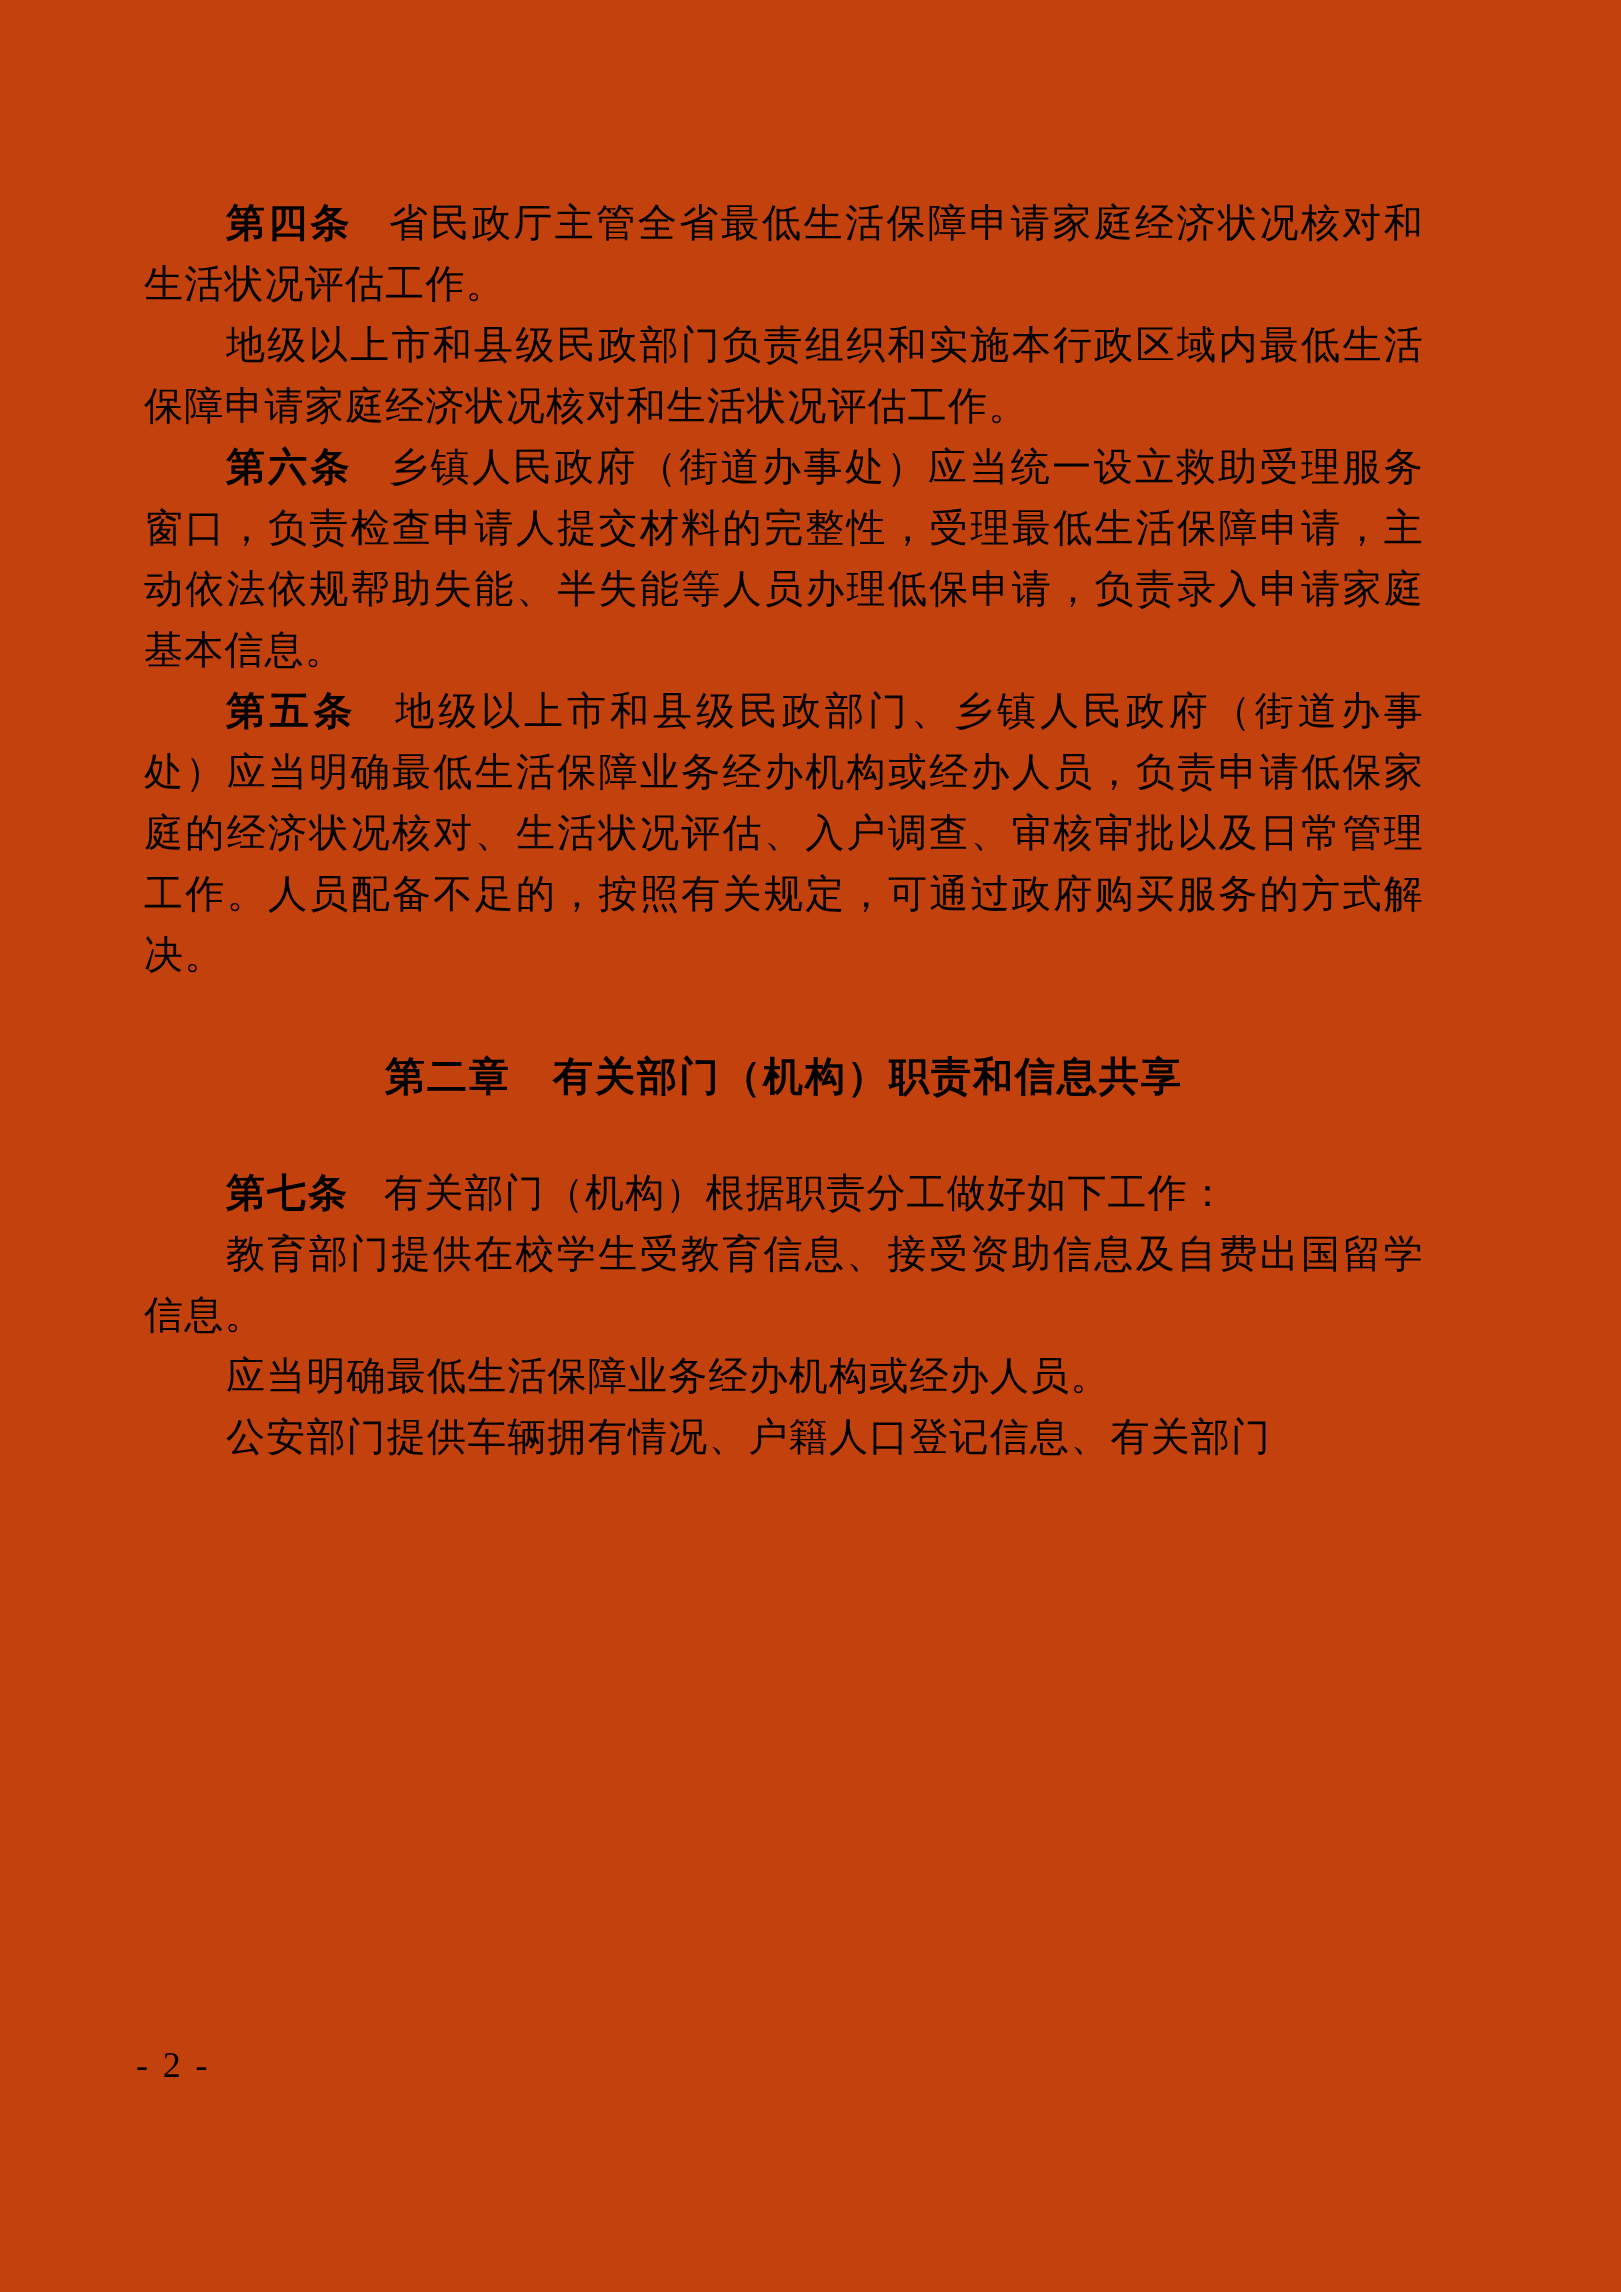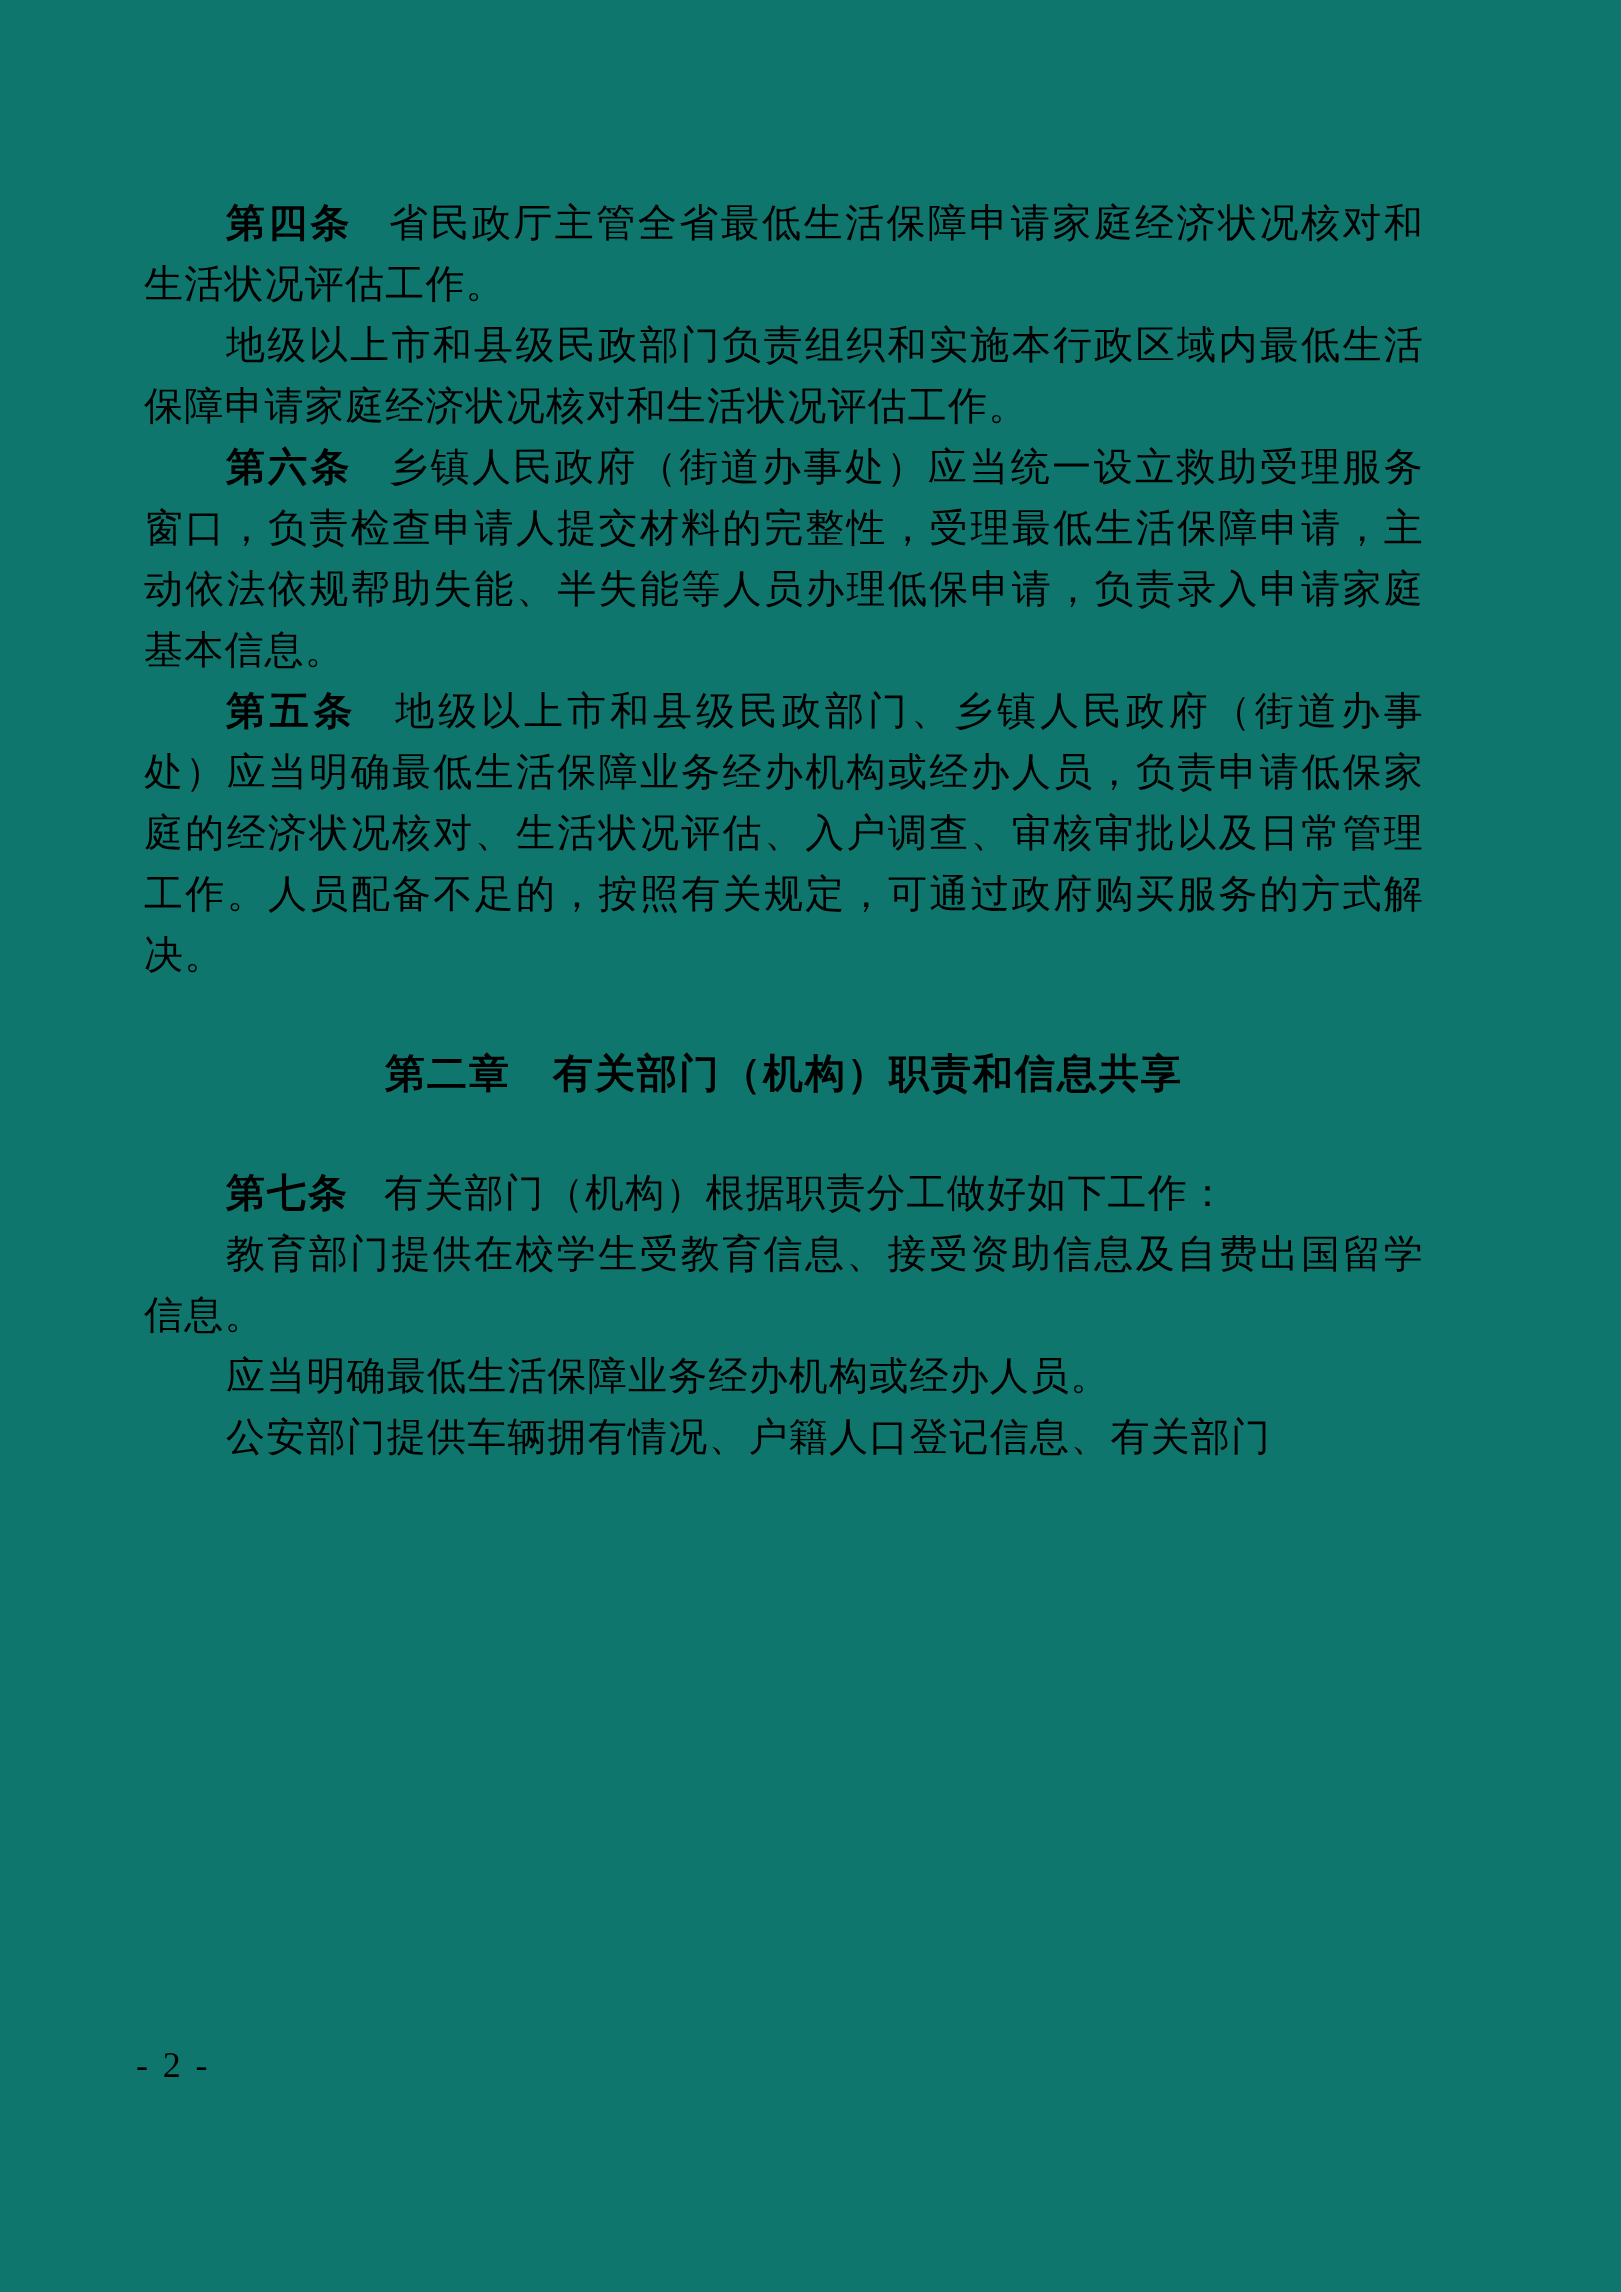--- a/index.html
+++ b/index.html
@@ -4,21 +4,21 @@
 <style>
   html, body {
     margin: 0;
     padding: 0;
     background: #ffffff;
   }
   .page {
     position: relative;
     width: 1621px;
     height: 2293px;
-    background: #0f766e;
+    background: #c2410c;
     overflow: hidden;
     font-family: "Liberation Serif", "DejaVu Serif", serif;
     color: #000000;
   }
   .text-block {
     position: absolute;
     left: 144px;
     top: 192px;
     width: 1280px;
   }
@@ -40,21 +40,21 @@
   .para .art {
     font-weight: 700;
     letter-spacing: 2px;
   }
   .para .gap {
     display: inline-block;
     width: 35px;
   }
   
   .chapter {
-    font-family: Liberation Mono, monospace;
+    font-family: Liberation Sans, sans-serif;
     font-weight: 700;
     font-size: 40px;
     line-height: 61px;
     letter-spacing: 2px;
     text-align: center;
     margin: 0;
     text-indent: 0;
   }
   .spacer-lg { height: 61px; }
   .spacer-md { height: 55px; }

